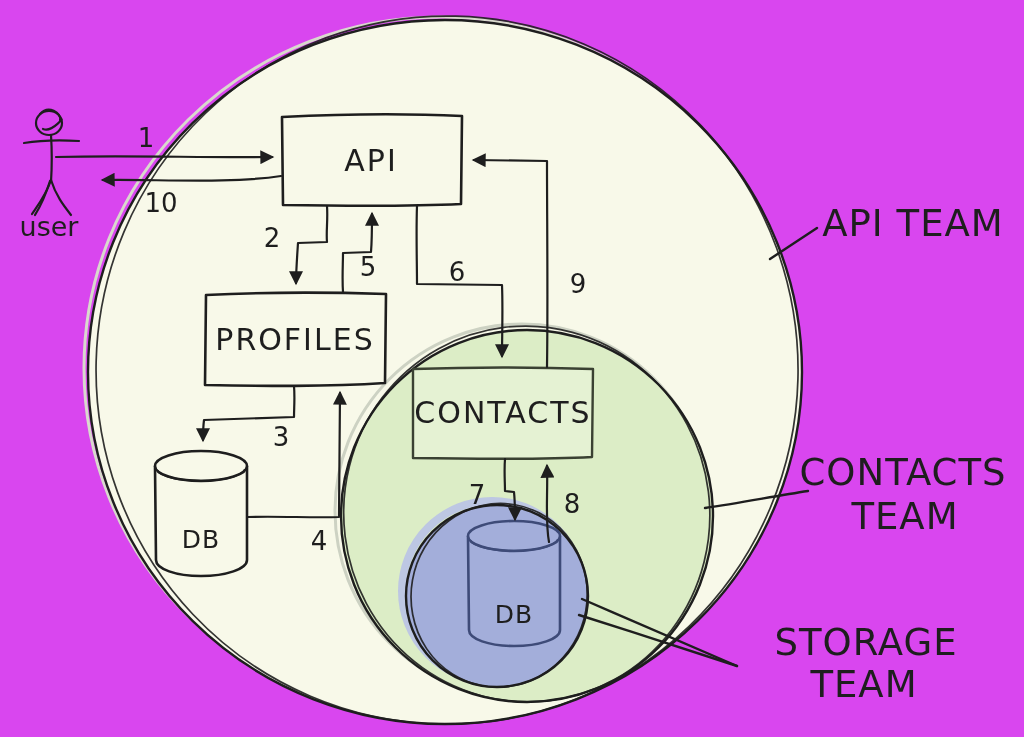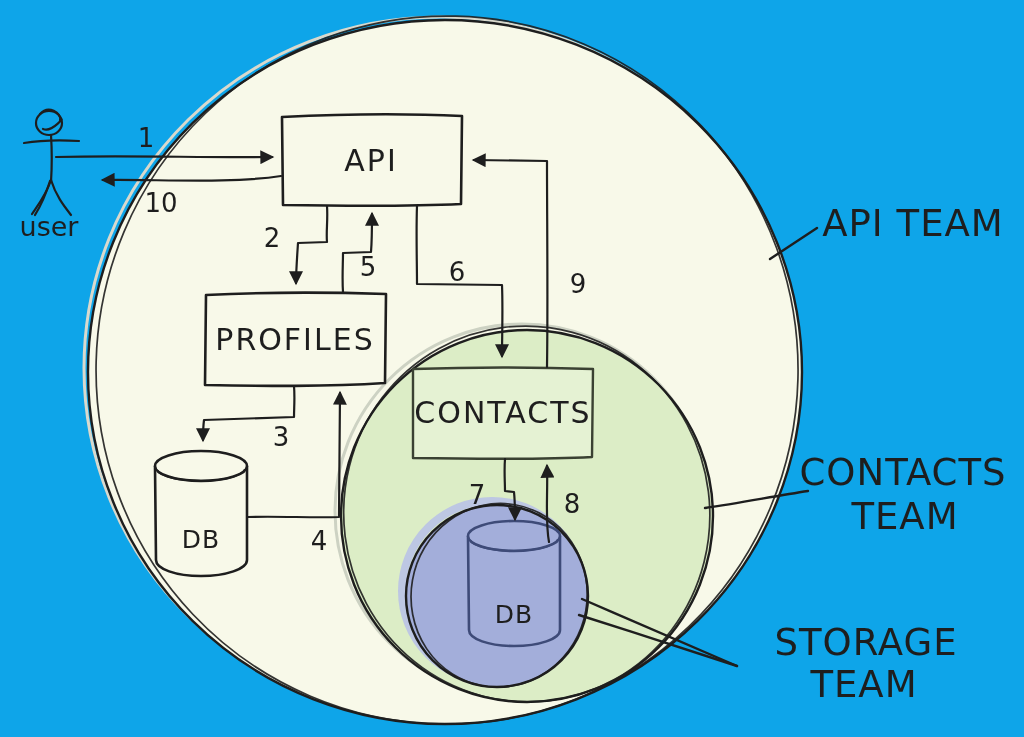--- a/index.html
+++ b/index.html
@@ -1,16 +1,16 @@
 <!DOCTYPE html>
 <html><head>
 <meta charset="utf-8">
 <style>
   html,body{margin:0;padding:0;background:#ffffff;}
-  .stage{position:relative;width:1024px;height:737px;background:#0ea5e9;overflow:hidden;}
+  .stage{position:relative;width:1024px;height:737px;background:#d946ef;overflow:hidden;}
   svg{display:block;}
   text{font-family:"DejaVu Sans","Liberation Sans",sans-serif;fill:#1e1e1e;}
   .node-label{font-size:30px;letter-spacing:2px;}
   .db-label{font-size:25px;letter-spacing:1px;}
   .step-label{font-size:26px;}
   .team-label{font-size:37px;letter-spacing:1px;}
   .actor-label{font-size:27px;}
 </style>
 </head>
 <body>

